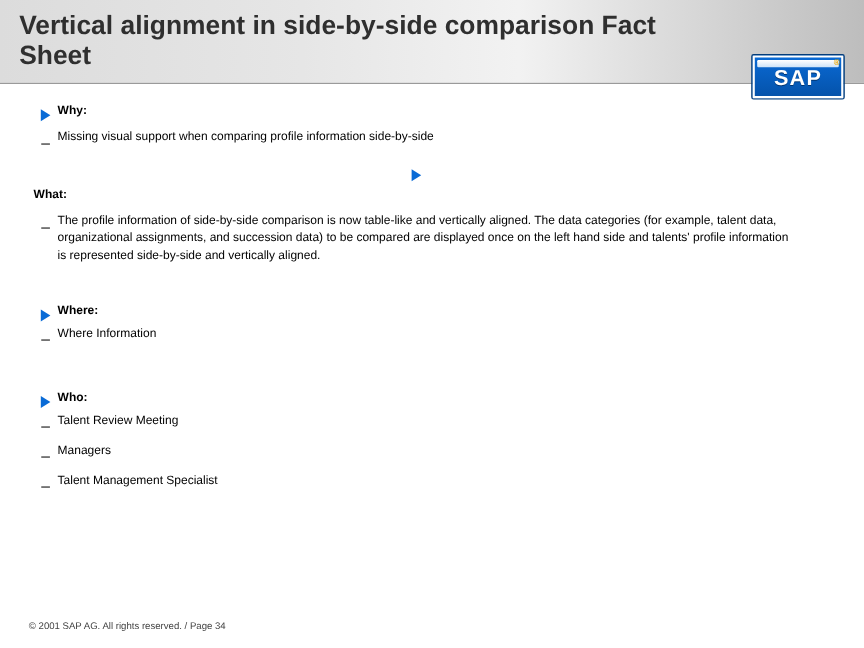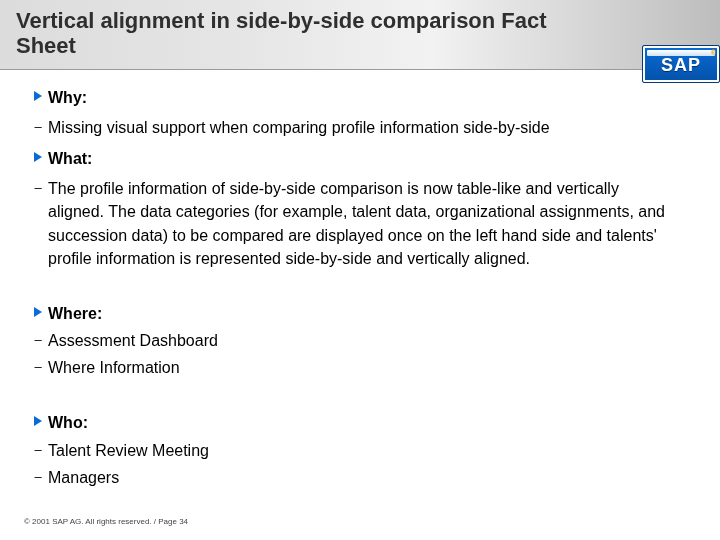--- a/index.html
+++ b/index.html
@@ -14,21 +14,21 @@
   }
   .header-bar h1 {
     font-size: 22px;
     font-weight: 700;
     color: #2f2f2f;
     line-height: 1.15;
     max-width: 560px;
   }
   .logo {
     position: absolute;
-    right: 0;
+    right: 16px;
     bottom: -14px;
     width: 78px;
     height: 38px;
     background: linear-gradient(#0a6bd6, #0451a8);
     border: 1px solid #033c7a;
     border-radius: 2px;
     display: flex;
     align-items: center;
     justify-content: center;
     box-shadow: 0 0 0 2px #fff inset;
@@ -50,21 +50,21 @@
   .logo-r {
     position: absolute;
     right: 3px; top: 3px;
     font-size: 7px;
     color: #e6a500;
     font-weight: 700;
   }
 
   .content {
     padding: 16px 54px 0 28px;
-    font-size: 16px;
+    font-size: 10px;
     line-height: 1.45;
   }
   .row { display: flex; margin-bottom: 7px; }
   .row.tight { margin-bottom: 4px; }
   .mark { flex: 0 0 20px; display: flex; justify-content: center; padding-top: 2px; }
   .txt { flex: 1; }
   .bold { font-weight: 700; }
   .arrow {
     width: 0; height: 0;
     border-top: 5px solid transparent;
@@ -72,21 +72,21 @@
     border-left: 8px solid #0a6bd6;
     margin-top: 3px;
   }
   .dash {
     color: #000;
     font-size: 13px;
     margin-top: 0px;
   }
   .dash::before { content: "–"; }
 
-  .extra-gap { margin-top: 8px; }
+  .extra-gap { margin-top: 8px; flex-direction: column; }
   .block-gap { margin-top: 32px; }
 
   .footer {
     position: absolute;
     left: 24px;
     bottom: 14px;
     font-size: 8px;
     color: #444;
   }
 </style>
@@ -135,26 +135,20 @@
     <div class="row block-gap tight">
       <div class="mark">
           <div class="arrow"></div>
         </div>
       <div class="txt bold">Where:</div>
     </div>
     <div class="row tight">
       <div class="mark">
           <span class="dash"></span>
         </div>
-      <div class="txt">Assessment Dashboard</div>
-    </div>
-    <div class="row tight">
-      <div class="mark">
-          <span class="dash"></span>
-        </div>
       <div class="txt">Where Information</div>
     </div>
     <div class="row block-gap tight">
       <div class="mark">
           <div class="arrow"></div>
         </div>
       <div class="txt bold">Who:</div>
     </div>
 
     <div class="row tight">
@@ -162,17 +156,23 @@
           <span class="dash"></span>
         </div>
       <div class="txt">Talent Review Meeting</div>
     </div>
     <div class="row tight">
       <div class="mark">
           <span class="dash"></span>
         </div>
       <div class="txt">Managers</div>
     </div>
+    <div class="row tight">
+      <div class="mark">
+          <span class="dash"></span>
+        </div>
+      <div class="txt">Talent Management Specialist</div>
+    </div>
 
   </div>
 
   <div class="footer">© 2001 SAP AG. All rights reserved. / Page 34</div>
 </div>
 
 </body></html>

